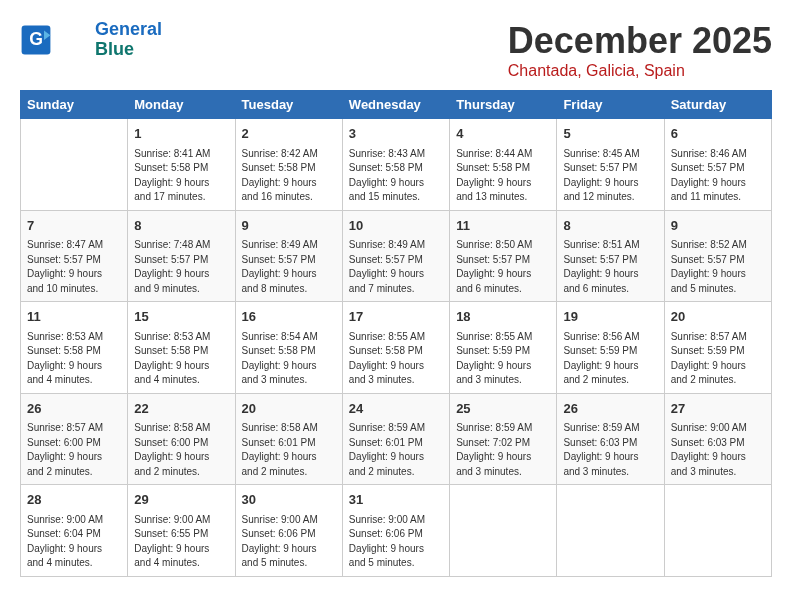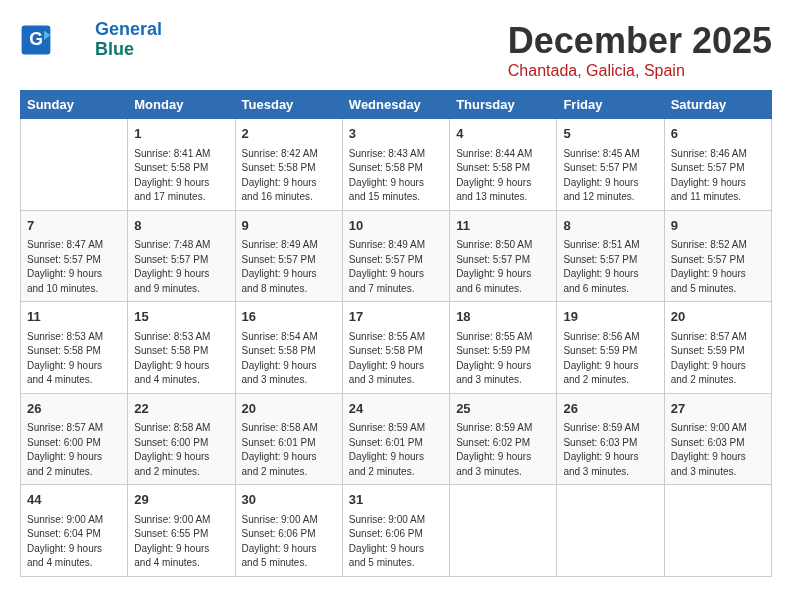--- a/index.html
+++ b/index.html
@@ -323,21 +323,21 @@
         <div class="day-info">
           <span>Sunrise: 8:59 AM</span><br>
           <span>Sunset: 6:01 PM</span><br>
           <span>Daylight: 9 hours and 2 minutes.</span>
         </div>
       </td>
         <td>
         <span class="day-num">25</span>
         <div class="day-info">
           <span>Sunrise: 8:59 AM</span><br>
-          <span>Sunset: 6:02 PM</span><br>
+          <span>Sunset: 7:02 PM</span><br>
           <span>Daylight: 9 hours and 3 minutes.</span>
         </div>
       </td>
         <td>
         <span class="day-num">26</span>
         <div class="day-info">
           <span>Sunrise: 8:59 AM</span><br>
           <span>Sunset: 6:03 PM</span><br>
           <span>Daylight: 9 hours and 3 minutes.</span>
         </div>
@@ -346,21 +346,21 @@
         <span class="day-num">27</span>
         <div class="day-info">
           <span>Sunrise: 9:00 AM</span><br>
           <span>Sunset: 6:03 PM</span><br>
           <span>Daylight: 9 hours and 3 minutes.</span>
         </div>
       </td>
       </tr>
       <tr>
         <td>
-        <span class="day-num">44</span>
+        <span class="day-num">28</span>
         <div class="day-info">
           <span>Sunrise: 9:00 AM</span><br>
           <span>Sunset: 6:04 PM</span><br>
           <span>Daylight: 9 hours and 4 minutes.</span>
         </div>
       </td>
         <td>
         <span class="day-num">29</span>
         <div class="day-info">
           <span>Sunrise: 9:00 AM</span><br>

